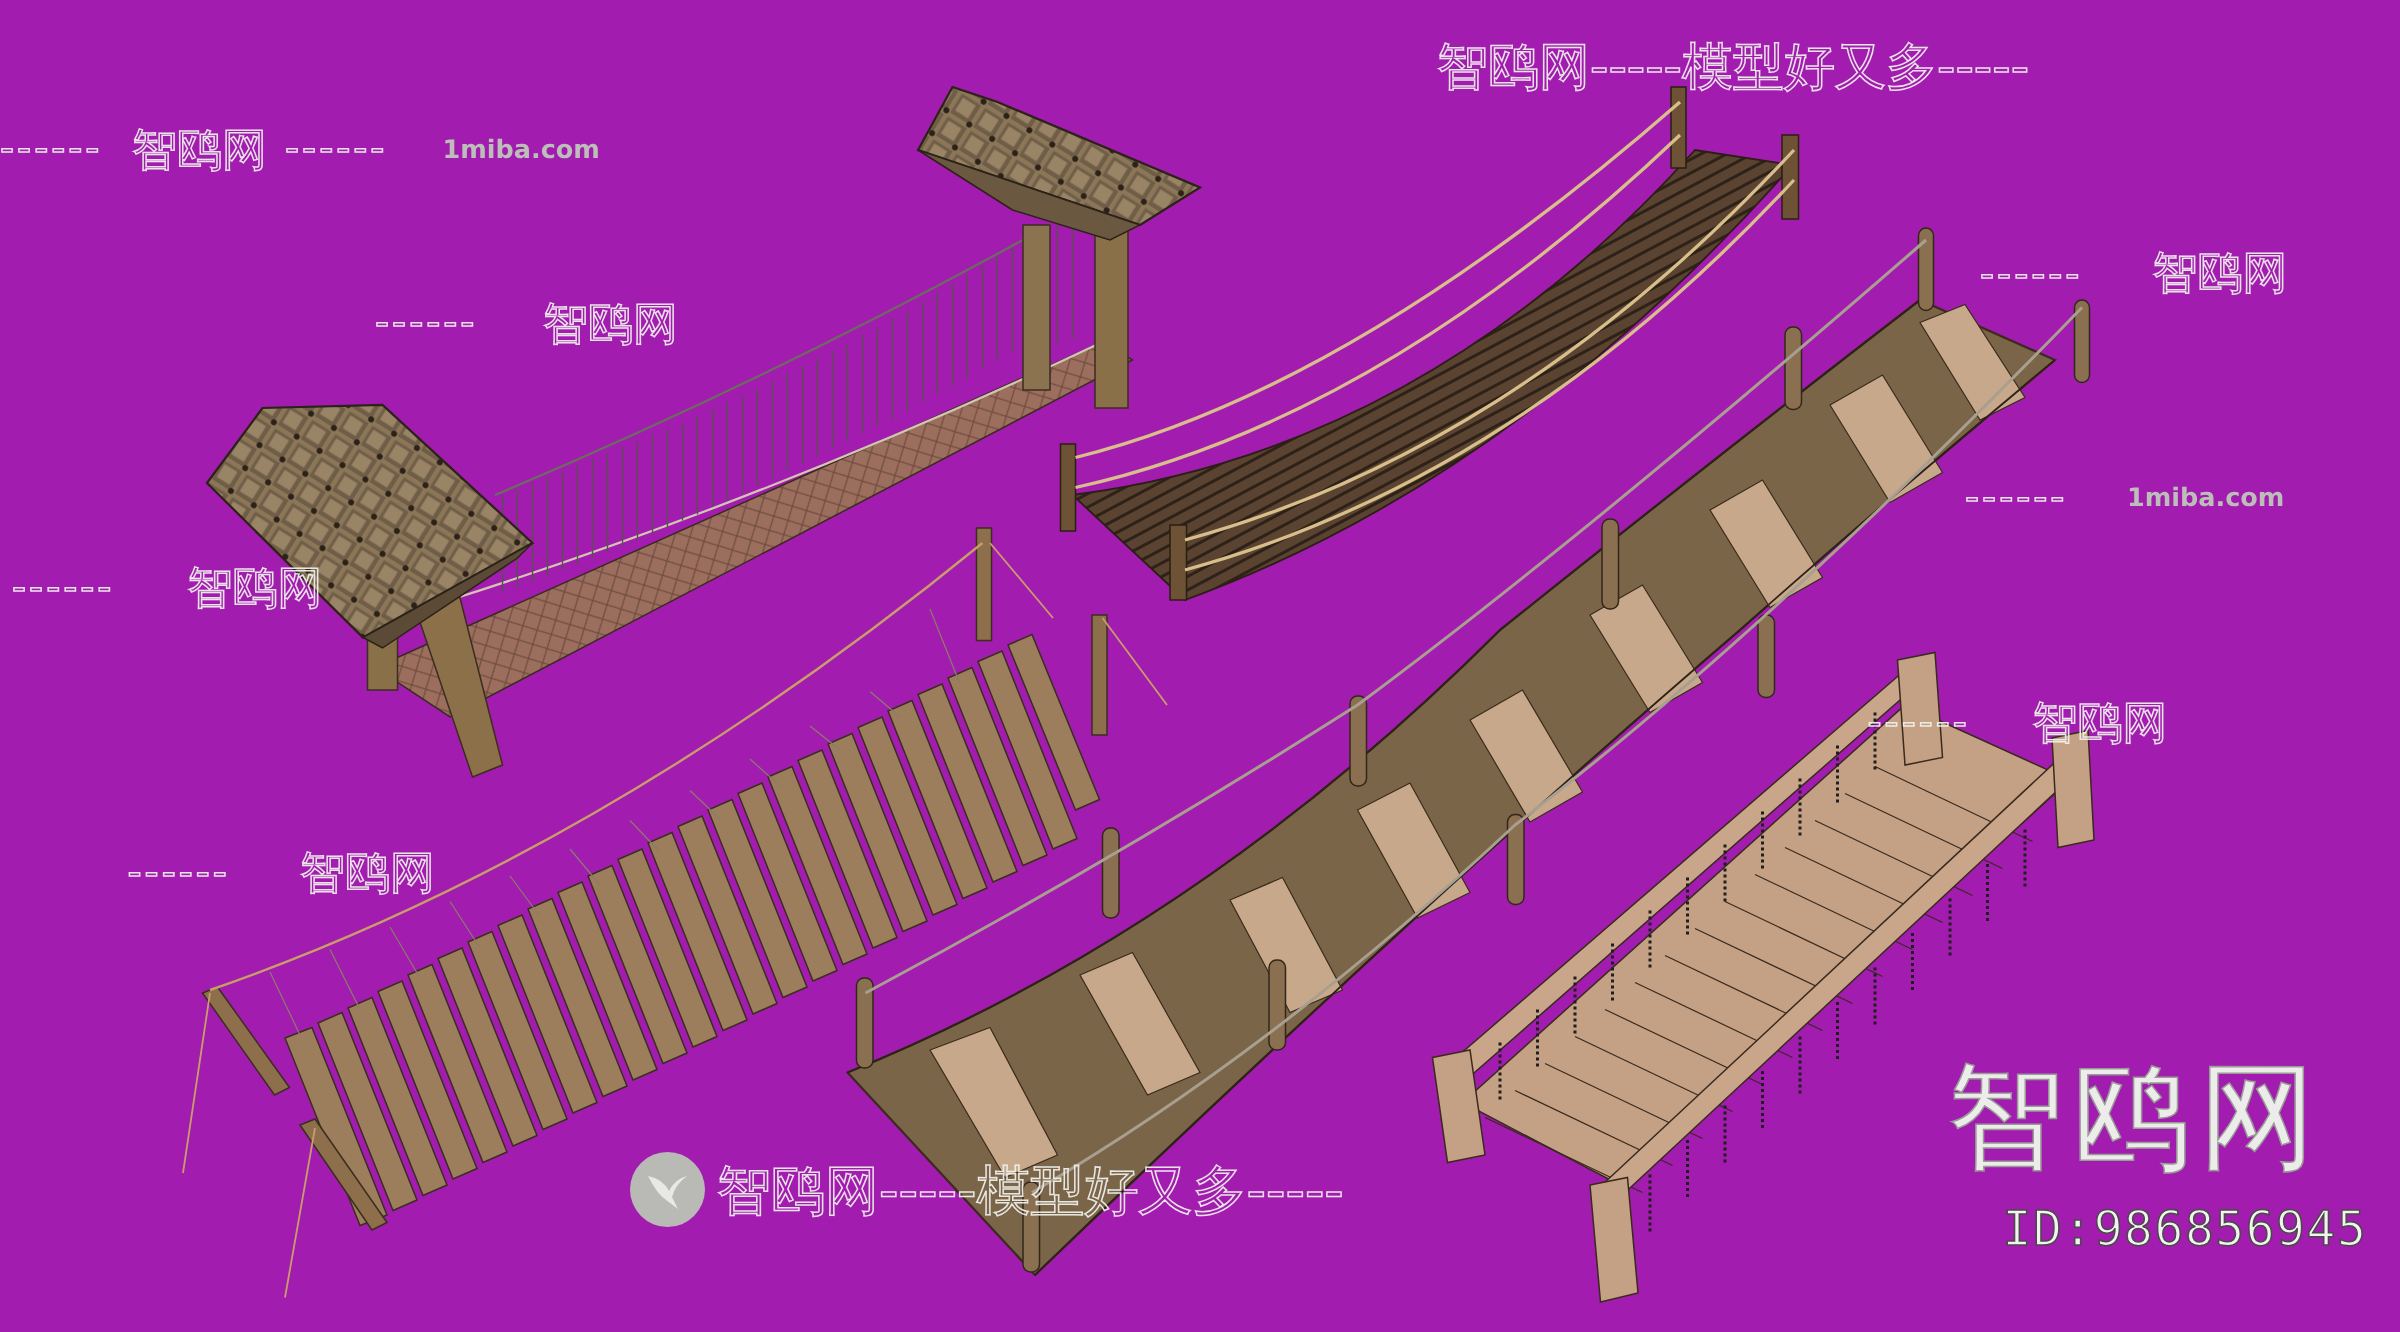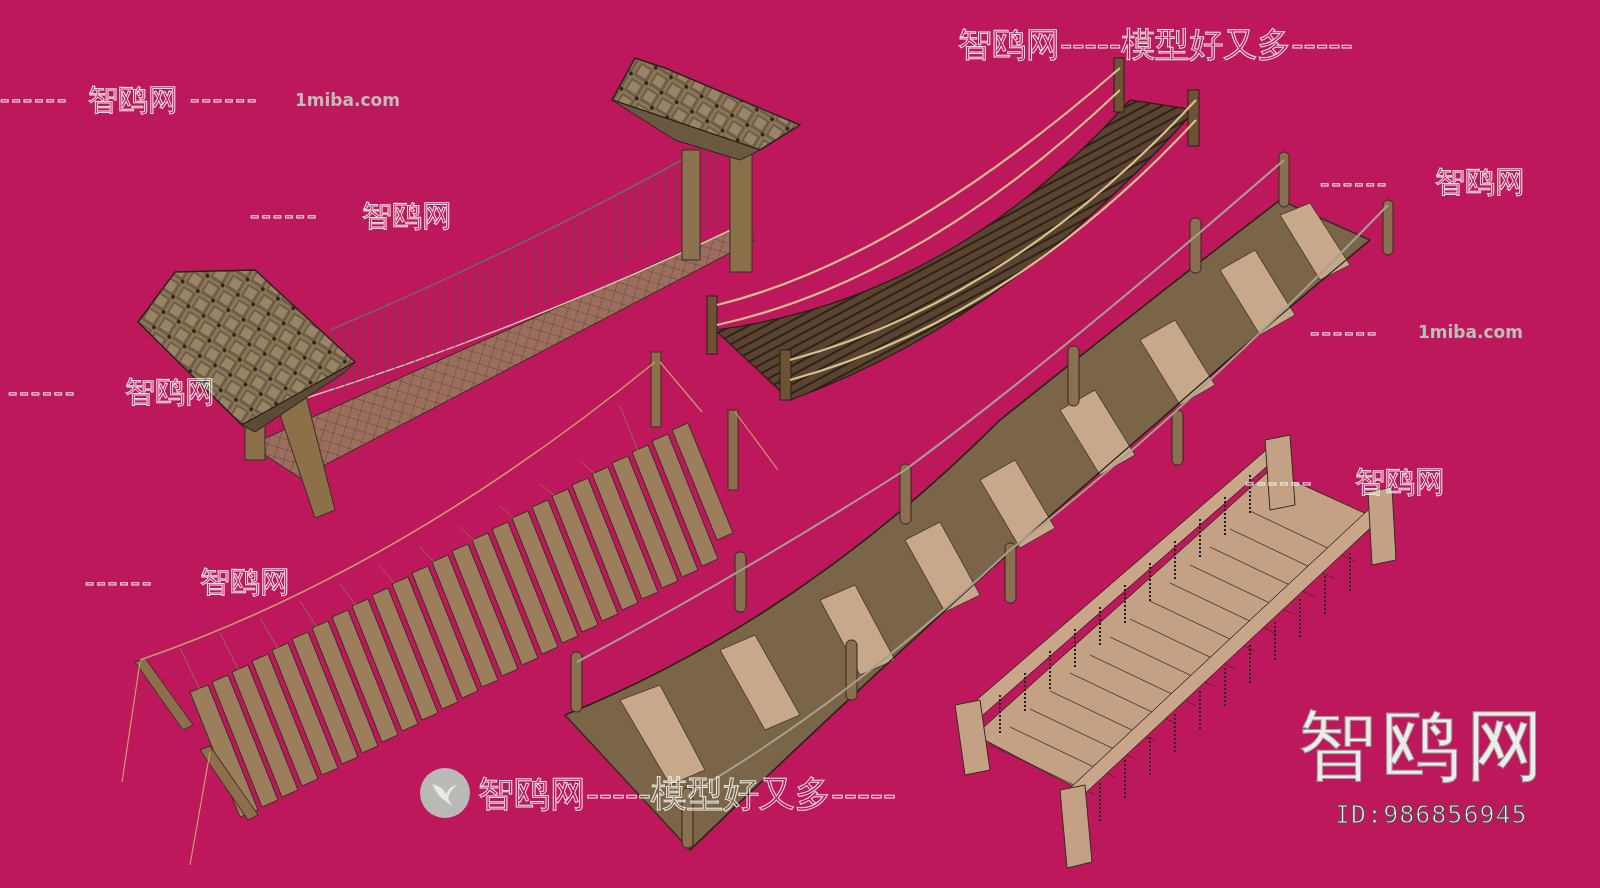--- a/index.html
+++ b/index.html
@@ -1,17 +1,17 @@
 <!DOCTYPE html>
 <html><head>
 <meta charset="utf-8">
 <style>
   html, body { margin:0; padding:0; }
   body { width:1600px; height:888px; background:#cfd0cb; overflow:hidden; position:relative; font-family:"DejaVu Sans", sans-serif; }
-  .canvas { position:absolute; left:0; top:0; width:1600px; height:888px; background:#be185d; }
+  .canvas { position:absolute; left:0; top:0; width:1600px; height:888px; background:#a21caf; }
   .scene { position:absolute; left:0; top:0; width:1600px; height:888px; }
   .wm { position:absolute; color:transparent; -webkit-text-stroke:1px rgba(238,238,235,0.95); font-family:"DejaVu Sans", sans-serif; white-space:nowrap; pointer-events:none; }
   .wm-url { position:absolute; color:#bdbeb9; font-family:"DejaVu Sans", sans-serif; font-weight:bold; white-space:nowrap; pointer-events:none; }
   .wm-dash { letter-spacing:2px; }
   .wm-big { position:absolute; color:#ecedea; -webkit-text-stroke:1px #9a9b97; font-family:"DejaVu Sans", sans-serif; font-weight:300; letter-spacing:6px; }
   .wm-id { position:absolute; color:#f2f2f0; -webkit-text-stroke:1px #4a4a48; font-family:"DejaVu Sans Mono", monospace; letter-spacing:1px; }
   .bird-badge { position:absolute; width:50px; height:50px; border-radius:50%; background:#b9bab5; display:flex; align-items:center; justify-content:center; }
 </style>
 </head>
 <body>
@@ -284,15 +284,15 @@
   <div class="wm" style="left:200px; top:562px; font-size:30px;">智鸥网</div>
 
   <div class="bird-badge" style="left:420px; top:768px;">
     <svg width="34" height="34" viewBox="0 0 34 34">
       <path d="M4,8 Q14,10 18,18 Q22,10 30,8 Q22,14 20,22 L24,30 L16,24 Q10,20 4,8 Z" fill="#e8e8e5"></path>
     </svg>
   </div>
   <div class="wm" style="left:478px; top:770px; font-size:36px;">智鸥网-----模型好又多-----</div>
 
   <div class="wm-big" style="left:1298px; top:700px; font-size:78px; line-height:90px;">智鸥网</div>
-  <div class="wm-id" style="left:1335px; top:800px; font-size:25px;">ID:986856945</div>
+  <div class="wm-id" style="left:1335px; top:800px; font-size:32px;">ID:986856945</div>
 
 </div>
 
 </body></html>

